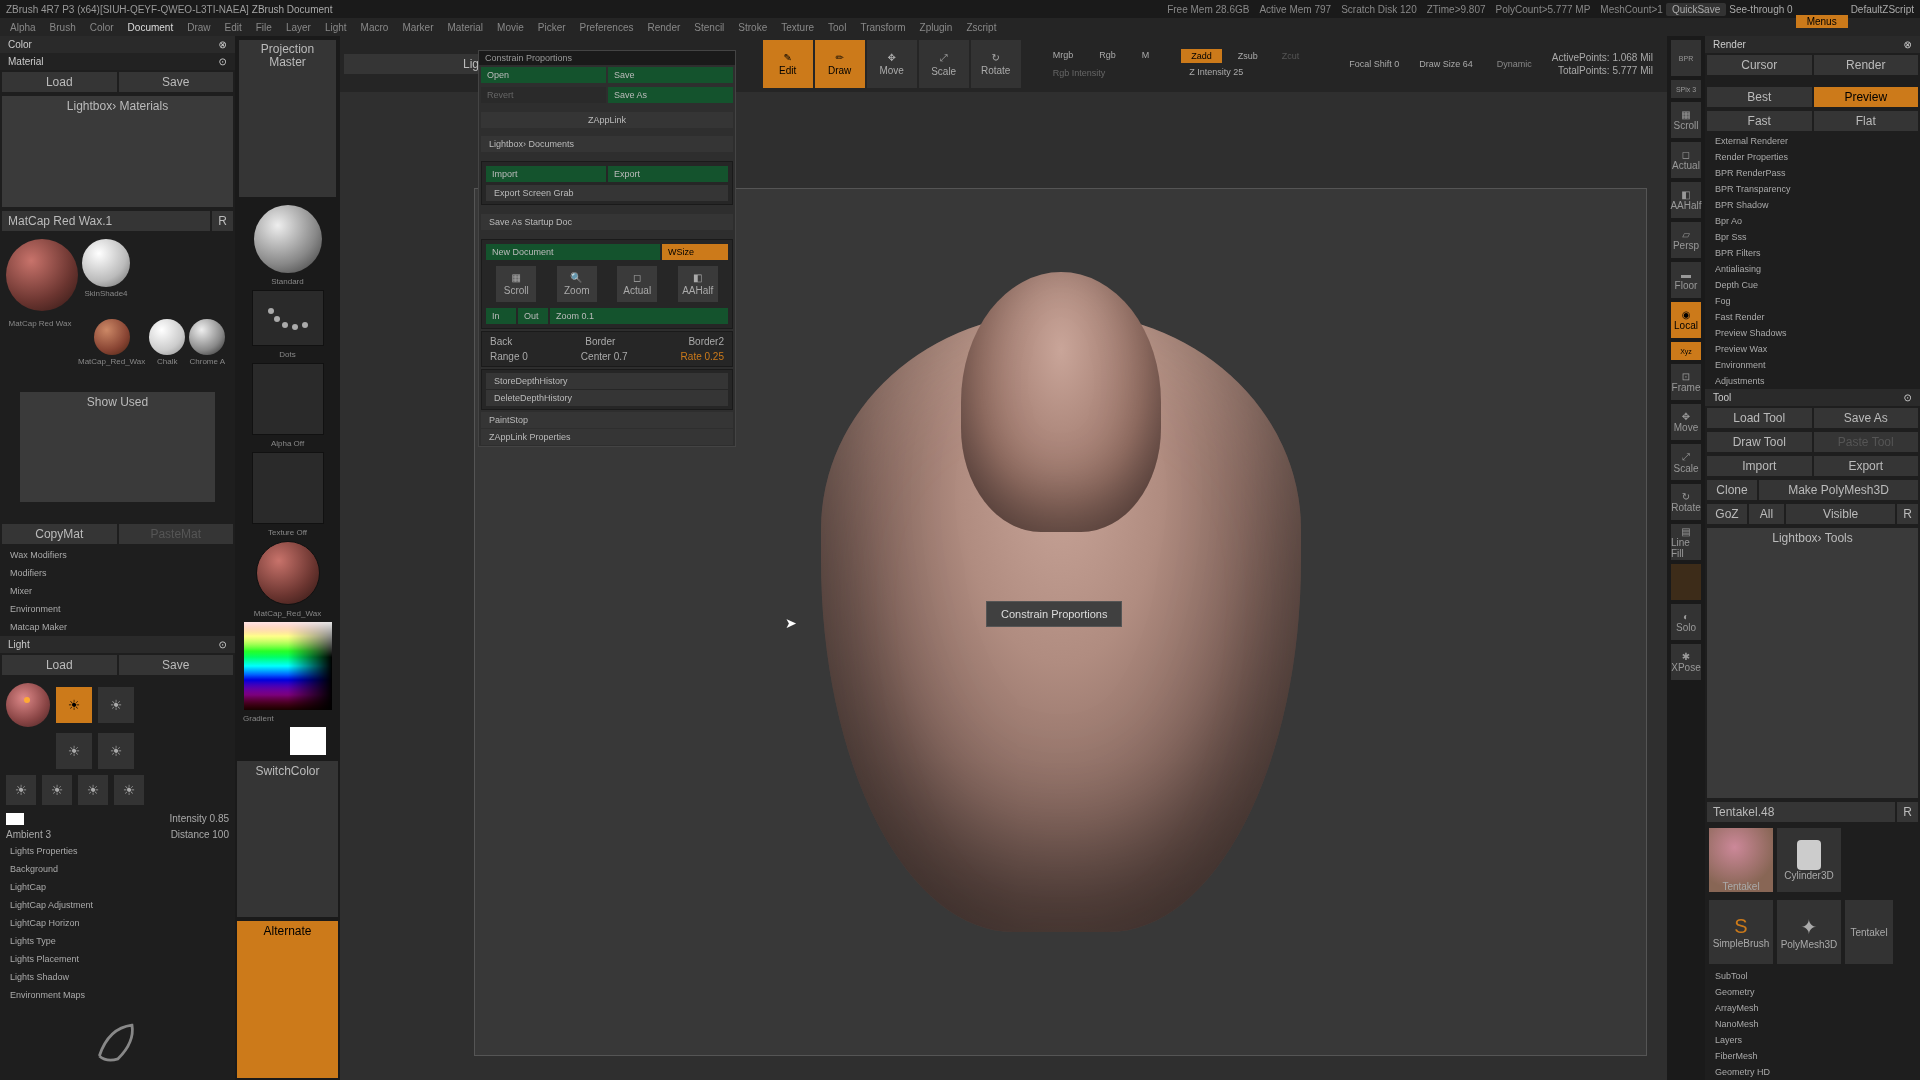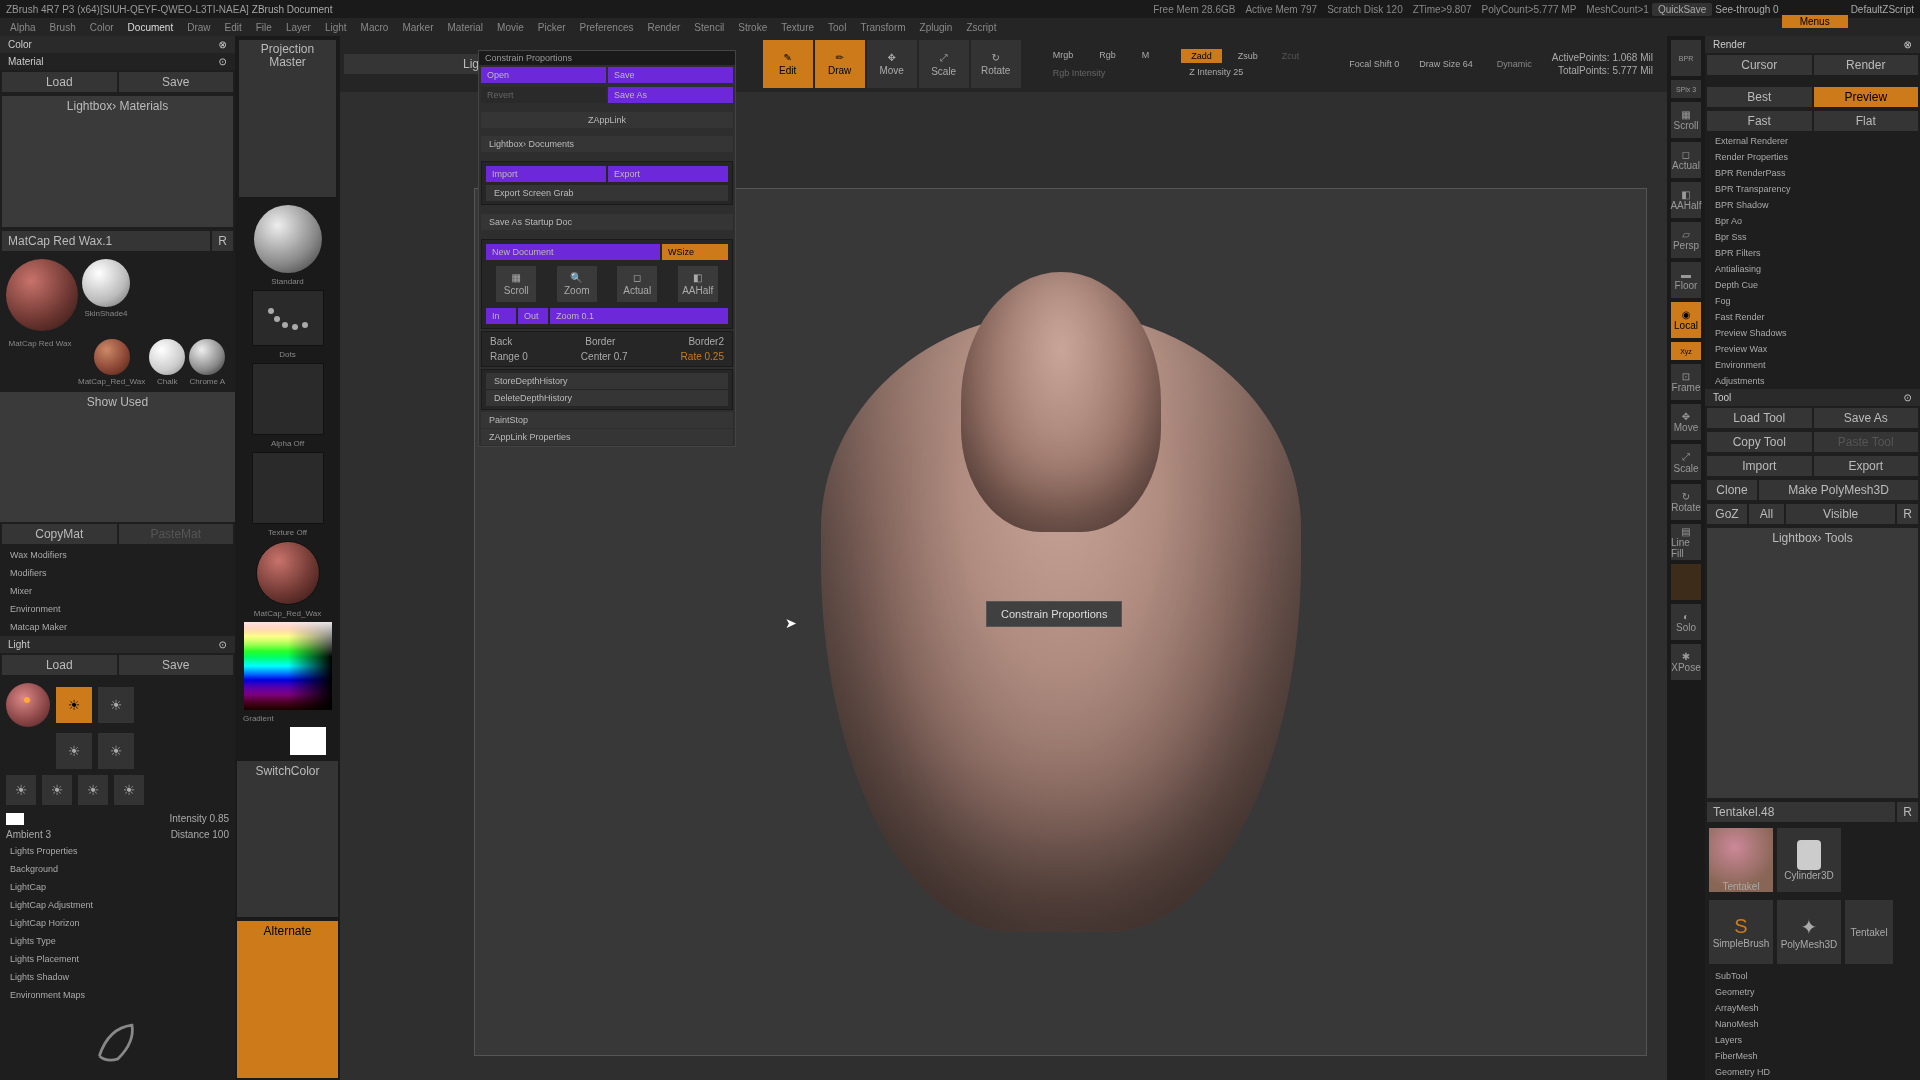--- a/index.html
+++ b/index.html
@@ -2,21 +2,21 @@
 <html><head>
 <meta charset="utf-8">
 <style>
 * { margin: 0; padding: 0; box-sizing: border-box; font-family: Verdana, sans-serif; font-size: 10px; user-select: none; }
 body { background: #2a2a2a; color: #aaa; width: 1920px; height: 1080px; overflow: hidden; position: relative; }
 .topbar { height: 18px; background: #1a1a1a; display: flex; align-items: center; padding: 0 6px; gap: 3px; font-size: 9px; }
 .topbar .title { color: #999; }
 .topbar .stats { display: flex; gap: 10px; margin-left: auto; }
 .topbar .stats span { color: #888; }
 .topbar .quicksave { background: #333; padding: 1px 6px; border-radius: 2px; }
-.topbar .menus { background: #cc7a1a; color: #000; padding: 1px 18px; margin-top: 24px; }
+.topbar .menus { background: #cc7a1a; color: #000; padding: 1px 11px; margin-top: 24px; }
 .menubar { height: 18px; background: #252525; display: flex; align-items: center; gap: 14px; padding: 0 10px; font-size: 9px; color: #888; }
 .menubar span { cursor: pointer; }
 .menubar .active { color: #ddd; }
 .main { display: flex; height: calc(100% - 36px); }
 .panel-left { width: 235px; background: #1e1e1e; display: flex; flex-direction: column; overflow: hidden; }
 .panel-left2 { width: 105px; background: #1a1a1a; display: flex; flex-direction: column; }
 .section-head { background: #2a2a2a; padding: 3px 8px; color: #ccc; font-size: 11px; display: flex; justify-content: space-between; align-items: center; }
 .btnrow { display: flex; gap: 2px; padding: 2px; }
 .btn { flex: 1; background: #353535; color: #bbb; padding: 3px 6px; text-align: center; font-size: 12px; cursor: pointer; }
 .btn.full { background: #3a3a3a; }
@@ -31,21 +31,21 @@
 .light-swatch { display: flex; gap: 6px; padding: 6px; align-items: center; }
 .light-circle { width: 44px; height: 44px; border-radius: 50%; background: radial-gradient(circle at 40% 35%, #d88, #844 60%, #422); position: relative; }
 .light-circle .dot { position: absolute; width: 6px; height: 6px; background: #ffaa33; border-radius: 50%; top: 14px; left: 18px; }
 .light-btn { width: 36px; height: 36px; background: #333; display: flex; align-items: center; justify-content: center; font-size: 14px; }
 .light-btn.on { background: #cc7a1a; color: #000; }
 .slider-row { display: flex; padding: 2px 6px; gap: 6px; font-size: 9px; justify-content: space-between; }
 .center-col { flex: 1; display: flex; flex-direction: column; position: relative; }
 .doc-popup { position: absolute; left: 138px; top: 14px; width: 258px; background: #2e2e2e; border: 1px solid #444; z-index: 100; }
 .doc-head { background: #1a1a1a; padding: 2px 6px; font-size: 9px; color: #999; }
 .doc-row { display: flex; gap: 2px; padding: 2px; }
-.doc-btn { flex: 1; background: #6d28d9; padding: 3px 6px; font-size: 9px; color: #bbb; cursor: pointer; }
+.doc-btn { flex: 1; background: #14532d; padding: 3px 6px; font-size: 9px; color: #bbb; cursor: pointer; }
 .doc-btn.dim { color: #666; background: #2a2a2a; }
 .doc-sep { height: 6px; }
 .doc-sub { padding: 3px 8px; font-size: 9px; color: #bbb; background: #353535; margin: 1px 2px; }
 .doc-inset { background: #262626; margin: 2px; padding: 2px; border: 1px solid #1a1a1a; }
 .doc-iconrow { display: flex; gap: 4px; padding: 4px; justify-content: space-around; }
 .doc-icon { width: 40px; height: 36px; background: #3a3a3a; display: flex; flex-direction: column; align-items: center; justify-content: center; font-size: 8px; gap: 2px; }
 .doc-val { display: flex; padding: 2px 6px; font-size: 9px; justify-content: space-between; }
 .toolbar-top { height: 56px; background: #252525; display: flex; align-items: center; gap: 2px; padding: 4px; }
 .tool-cell { width: 50px; height: 48px; background: #333; display: flex; flex-direction: column; align-items: center; justify-content: center; font-size: 8px; gap: 2px; }
 .tool-cell.orange { background: #cc7a1a; color: #000; }
@@ -144,21 +144,21 @@
       <div style="text-align:center"><div class="sphere sphere-md" style="background:radial-gradient(circle at 35% 30%,#fff,#bbb 60%,#666)"></div><div class="matlabel">SkinShade4</div></div>
     </div>
     <div class="matswatch" style="padding-top:0">
       <div style="text-align:center;width:68px">
           <div class="matlabel">MatCap Red Wax</div>
         </div>
       <div style="text-align:center"><div class="sphere sphere-sm" style="background:radial-gradient(circle at 35% 30%,#c86,#843 60%,#421)"></div><div class="matlabel">MatCap_Red_Wax</div></div>
       <div style="text-align:center"><div class="sphere sphere-sm" style="background:radial-gradient(circle at 35% 30%,#fff,#ccc 60%,#888)"></div><div class="matlabel">Chalk</div></div>
       <div style="text-align:center"><div class="sphere sphere-sm" style="background:radial-gradient(circle at 35% 30%,#eee,#888 60%,#222)"></div><div class="matlabel">Chrome A</div></div>
     </div>
-    <div class="btn full" style="margin:0">Show Used</div>
+    <div class="btn full" style="margin:20px">Show Used</div>
     <div class="btnrow">
         <div class="btn">CopyMat</div>
         <div class="btn dim" style="color:#555">PasteMat</div>
       </div>
     <div class="listitem">Wax Modifiers</div>
     <div class="listitem">Modifiers</div>
     <div class="listitem">Mixer</div>
     <div class="listitem">Environment</div>
     <div class="listitem">Matcap Maker</div>
 
@@ -476,21 +476,21 @@
 
     <div class="section-head">
         <span>Tool</span>
         <span>⊙</span>
       </div>
     <div class="btnrow">
         <div class="btn">Load Tool</div>
         <div class="btn">Save As</div>
       </div>
     <div class="btnrow">
-        <div class="btn">Copy Tool</div>
+        <div class="btn">Draw Tool</div>
         <div class="btn" style="color:#555">Paste Tool</div>
       </div>
     <div class="btnrow">
         <div class="btn">Import</div>
         <div class="btn">Export</div>
       </div>
     <div class="btnrow">
         <div class="btn" style="flex:0 0 50px">Clone</div>
         <div class="btn">Make PolyMesh3D</div>
       </div>

